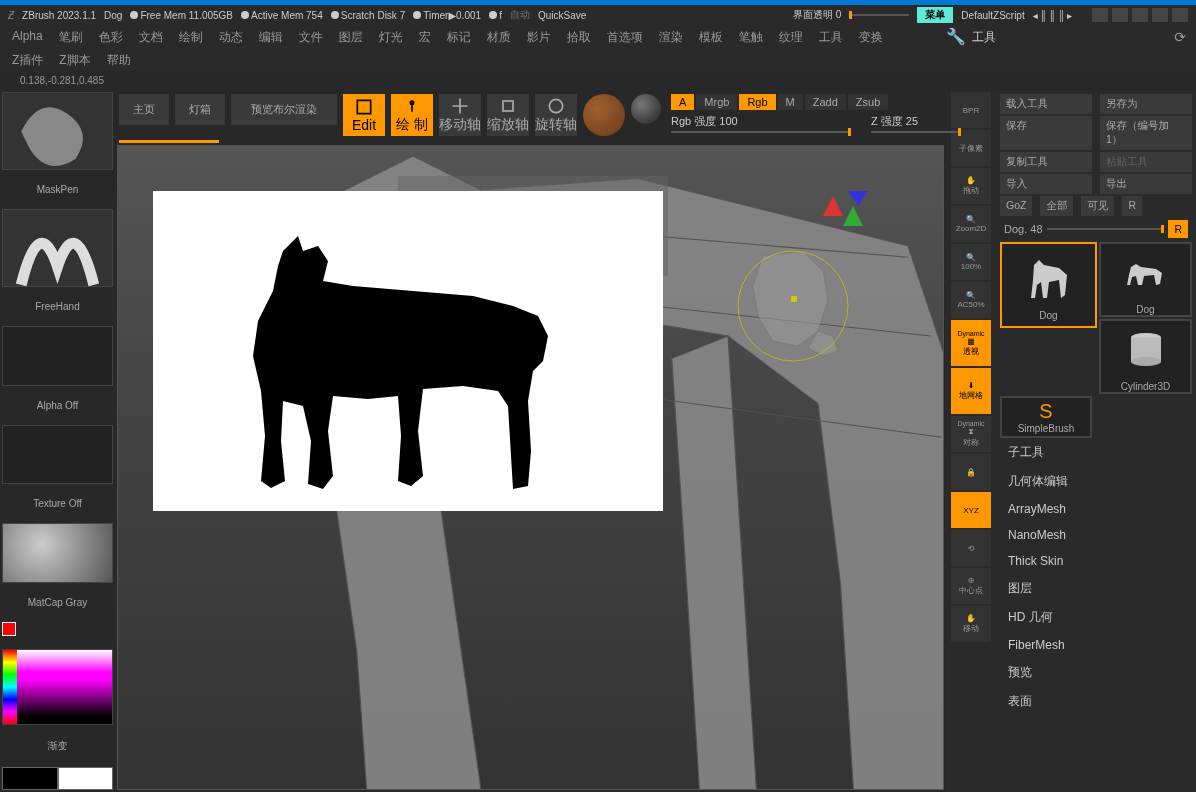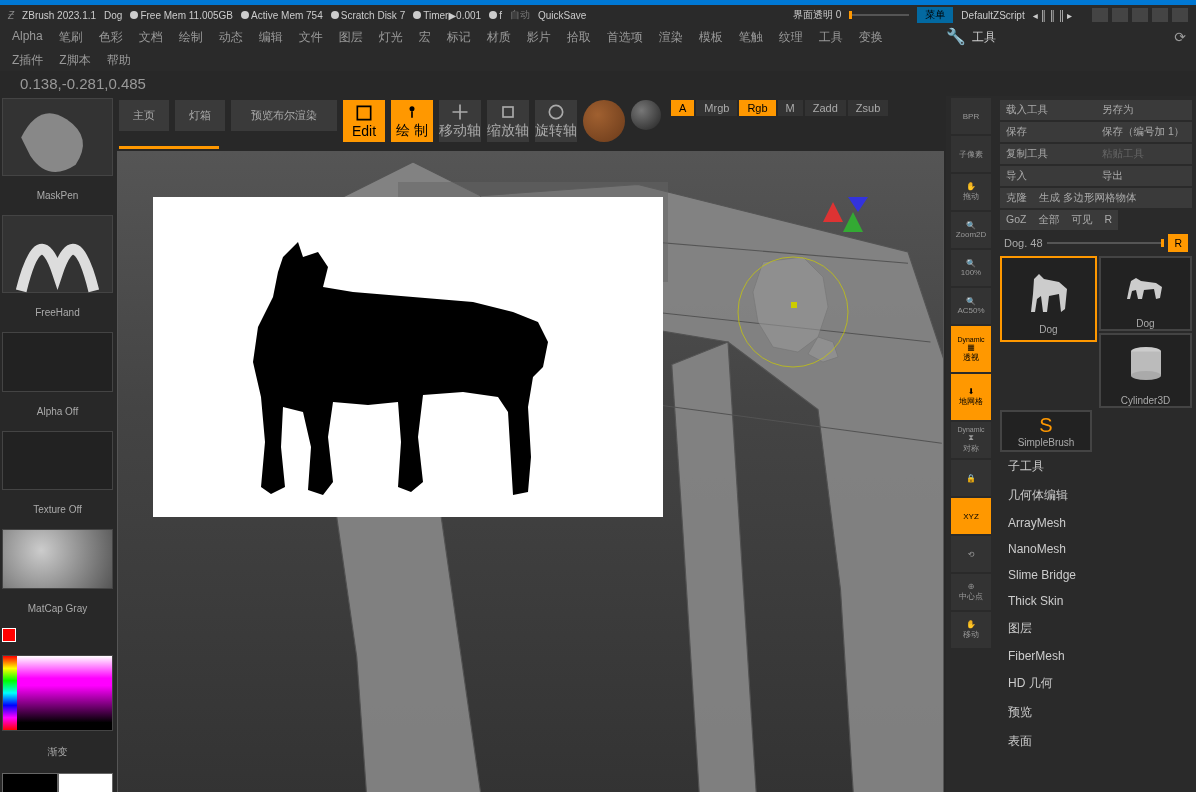--- a/index.html
+++ b/index.html
@@ -2,32 +2,32 @@
 <html><head>
 <meta charset="utf-8">
 <style>
 *{margin:0;padding:0;box-sizing:border-box;font-family:"Microsoft YaHei",sans-serif;user-select:none}
 body{background:#282828;color:#aaa;font-size:11px;width:1196px;height:792px;overflow:hidden}
 .titlebar{background:#0078d4;height:5px}
 .statusbar{background:#2a2a2a;height:20px;display:flex;align-items:center;padding:0 8px;gap:8px;font-size:10px;color:#ccc}
 .statusbar .zlogo{font-style:italic;color:#888}
 .statusbar .dot{width:8px;height:8px;border-radius:50%;background:#ccc;display:inline-block;margin-right:2px}
 .statusbar .spacer{flex:1}
-.statusbar .menu-btn{background:#0369a1;color:#000;padding:1px 8px;font-weight:normal}
+.statusbar .menu-btn{background:#5eead4;color:#000;padding:1px 8px;font-weight:bold}
 .statusbar .tp-slider{width:60px;height:2px;background:#555;position:relative}
 .statusbar .tp-slider::after{content:"";position:absolute;left:0;top:-3px;width:3px;height:8px;background:#ff9800}
 .winbtns{display:flex;gap:4px;margin-left:10px}
 .winbtns span{width:16px;height:14px;background:#444;display:inline-block;cursor:pointer}
 .menubar{background:#2a2a2a;display:flex;padding:4px 12px;gap:16px;font-size:12px;color:#999;flex-wrap:wrap;position:relative}
 .menubar span{cursor:pointer}
 .menubar .tools-label{position:absolute;right:200px;color:#ccc}
 .menubar .wrench{position:absolute;right:230px;top:2px;color:#666;font-size:16px}
 .menubar .restore{position:absolute;right:10px;color:#999;font-size:14px}
 .menubar2{background:#2a2a2a;display:flex;padding:2px 12px;gap:16px;font-size:12px;color:#999}
-.coord{color:#999;padding:4px 20px;font-size:15px}
+.coord{color:#999;padding:4px 20px;font-size:10px}
 .main{display:flex;height:calc(100% - 90px)}
 .left{width:115px;display:flex;flex-direction:column;gap:13px;padding:2px}
 .left .thumb{background:#333;height:78px;display:flex;align-items:center;justify-content:center;position:relative;border:1px solid #444}
 .left .thumb.dark{background:#222}
 .left .label{text-align:center;font-size:10px;color:#aaa;padding:1px}
 .left .colorpick{height:100px;background:linear-gradient(to bottom,#fff,#f0f 30%,#f0f 40%,#000 90%);position:relative;border:1px solid #444}
 .left .colorpick::before{content:"";position:absolute;left:0;top:0;width:14px;height:100%;background:linear-gradient(to bottom,red,yellow,lime,cyan,blue,magenta,red)}
 .left .swatches{display:flex;height:30px}
 .left .swatches div{flex:1;border:1px solid #666}
 .center-wrap{flex:1;display:flex;flex-direction:column}
@@ -48,21 +48,21 @@
 .dogbg{position:absolute;right:-100px;top:-80px;width:900px;height:900px;opacity:0.9}
 .overlay-img{position:absolute;left:35px;top:45px;width:510px;height:320px;background:#fff}
 .overlay-img svg{width:100%;height:100%}
 .head-outline{position:absolute;right:80px;top:90px;width:140px;height:140px}
 .gizmo{position:absolute;right:70px;top:30px}
 .right-icons{width:50px;background:#2a2a2a;display:flex;flex-direction:column;gap:2px;padding:2px;align-items:center}
 .right-icons .ri{width:40px;height:36px;background:#333;display:flex;flex-direction:column;align-items:center;justify-content:center;font-size:8px;cursor:pointer;color:#999}
 .right-icons .ri.orange{background:#ff9800;color:#000}
 .right-icons .ri.tall{height:46px}
 .panel{width:200px;background:#2a2a2a;padding:4px;overflow-y:auto;font-size:11px}
-.panel .prow{display:flex;gap:0;margin-bottom:2px}
+.panel .prow{display:flex;gap:8px;margin-bottom:2px}
 .panel .pbtn{flex:1;background:#3a3a3a;padding:3px 6px;cursor:pointer;text-align:left;font-size:10.5px}
 .panel .pbtn.orange{background:#ff9800;color:#000}
 .panel .pbtn.sm{flex:0 0 auto;padding:3px 6px}
 .panel .thumbs{display:flex;gap:2px;margin:2px 0}
 .panel .pthumb{flex:1;background:#222;height:86px;border:2px solid #444;display:flex;flex-direction:column;align-items:center;justify-content:center;font-size:10px;cursor:pointer}
 .panel .pthumb.sel{border-color:#ff9800}
 .panel .pthumb svg{width:60px;height:60px}
 .panel .acc{padding:6px 8px;cursor:pointer;color:#ccc;font-size:12px}
 .panel .slider-line{display:flex;align-items:center;gap:4px;padding:2px 4px}
 .panel .slider-line .tr{flex:1;height:2px;background:#555;position:relative}
@@ -206,20 +206,24 @@
       </div>
       <div style="flex:1;padding:4px">
         <div class="mode-row">
           <span class="m on">A</span>
           <span class="m">Mrgb</span>
           <span class="m on">Rgb</span>
           <span class="m">M</span>
           <span class="m">Zadd</span>
           <span class="m">Zsub</span>
         </div>
+        <div style="display:flex;gap:20px;margin-top:4px">
+          <div class="slider-row"><span>Rgb 强度 100</span><div class="track"></div></div>
+          <div class="slider-row"><span>Z 强度 25</span><div class="track" style="width:90px"></div></div>
+        </div>
       </div>
     </div>
     <div style="height:3px;background:#ff9800;width:100px;margin-left:4px"></div>
 
     <div class="viewport">
       <svg class="dogbg" viewBox="0 0 400 400">
         <g fill="#888" stroke="#555" stroke-width="0.5">
           <path d="M80 60 L120 40 L150 55 L155 90 L145 140 L130 180 L140 250 L150 320 L145 380 L110 385 L100 330 L95 260 L85 190 L75 130 Z"></path>
           <path d="M150 55 L220 50 L280 65 L340 80 L360 140 L365 220 L360 300 L355 380 L320 385 L315 310 L310 230 L300 150 L260 120 L200 110 L155 90 Z"></path>
           <path d="M260 120 L265 200 L270 280 L275 360 L250 365 L245 285 L240 205 L235 130 Z"></path>
@@ -287,24 +291,20 @@
       </div>
     <div class="prow">
         <div class="pbtn">复制工具</div>
         <div class="pbtn" style="color:#666">粘贴工具</div>
       </div>
     <div class="prow">
         <div class="pbtn">导入</div>
         <div class="pbtn">导出</div>
       </div>
     <div class="prow">
-        <div class="pbtn sm">克隆</div>
-        <div class="pbtn">生成 多边形网格物体</div>
-      </div>
-    <div class="prow">
         <div class="pbtn sm">GoZ</div>
         <div class="pbtn sm">全部</div>
         <div class="pbtn sm">可见</div>
         <div class="pbtn sm">R</div>
       </div>
     <div class="slider-line">
         <span>Dog. 48</span>
         <div class="tr"></div>
         <div class="pbtn sm orange">R</div>
       </div>
@@ -333,22 +333,21 @@
       </div>
     </div>
     <div class="pthumb" style="height:42px;width:92px">
         <div style="color:#ff9800;font-size:20px">S</div>
         <span>SimpleBrush</span>
       </div>
     <div class="acc">子工具</div>
     <div class="acc">几何体编辑</div>
     <div class="acc">ArrayMesh</div>
     <div class="acc">NanoMesh</div>
-    <div class="acc">Slime Bridge</div>
     <div class="acc">Thick Skin</div>
     <div class="acc">图层</div>
+    <div class="acc">HD 几何</div>
     <div class="acc">FiberMesh</div>
-    <div class="acc">HD 几何</div>
     <div class="acc">预览</div>
     <div class="acc">表面</div>
 
   </div>
 </div>
 
 </body></html>

